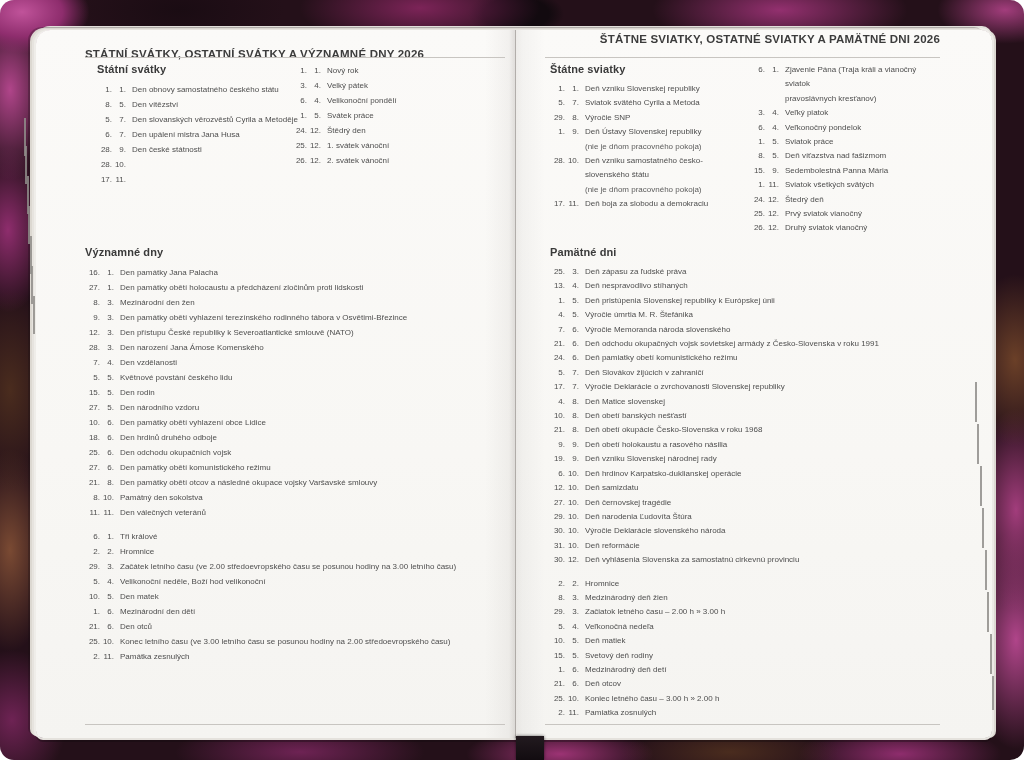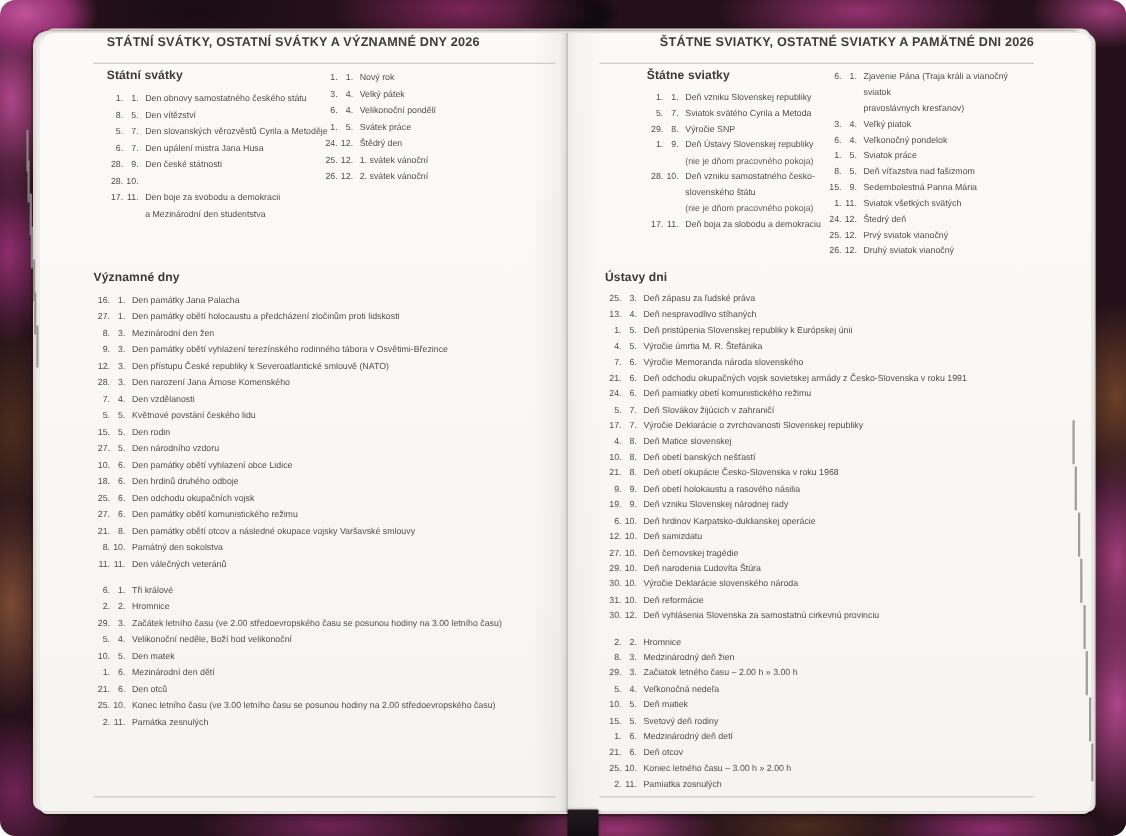--- a/index.html
+++ b/index.html
@@ -40,21 +40,21 @@
   }
   .gutter{position:absolute;left:449px;top:0;width:60px;height:100%;
     background:linear-gradient(90deg,rgba(0,0,0,0) 0%,rgba(90,80,75,.06) 40%,rgba(90,80,75,.16) 49%,rgba(120,110,105,.10) 52%,rgba(0,0,0,.03) 62%,rgba(0,0,0,0) 100%);}
   .gutter-line{position:absolute;left:30px;top:0;width:1px;height:100%;background:rgba(110,105,100,.45);}
 
   .page{position:absolute;top:0;height:100%;}
   .page-l{left:49px;width:430px;}
   .page-r{left:509px;width:395px;}
 
   .ptitle{position:absolute;top:3px;font-size:11.5px;font-weight:700;letter-spacing:.2px;color:#3c3c3c;white-space:nowrap;}
-  .page-l .ptitle{left:12px;}
+  .page-l .ptitle{left:0;margin-top:15px;}
   .page-r .ptitle{right:0;}
   .rule{position:absolute;height:1px;background:#c8c5c1;}
   .rule-top{top:27px;}
   .rule-bottom{top:694px;}
   .page-l .rule{left:0;width:420px;}
   .page-r .rule{left:0;width:395px;}
 
   .sec{position:absolute;}
   .sec h3{margin:0;height:19px;font-size:11px;font-weight:700;color:#3a3a3a;letter-spacing:.1px;}
   .rows{font-size:8px;color:#4e4e4e;}
@@ -65,21 +65,21 @@
   .d{width:15px;text-align:right;flex:none;}
   .m{width:14px;text-align:right;flex:none;}
   .txt{margin-left:6px;flex:1;}
   .cont,.note{display:block;}
   .note{color:#5c5c5c;}
 
   
   .sec-a{left:12px;top:33px;width:206px;}
   .sec-b{left:207px;top:33px;width:214px;}
   .sec-c{left:0;top:216px;width:421px;}
-  .page-r .sec-a{left:5px;width:195px;margin-left:38px;}
+  .page-r .sec-a{left:5px;width:195px;}
   .page-r .sec-b{left:205px;width:190px;}
   .page-r .sec-c{left:5px;width:388px;}
 
   
   .tab-mark{position:absolute;width:1.5px;background:#8f8d8a;opacity:.85;}
   
   .bookmark{position:absolute;left:516px;top:736px;width:28px;height:24px;
     background:linear-gradient(180deg,#221a1f 0%,#120c10 100%);box-shadow:0 0 3px rgba(0,0,0,.6);}
 </style>
 </head>
@@ -125,21 +125,20 @@
               <span class="m">9.</span>
               <span class="txt"><span>Den české státnosti</span></span>
             </div>
             <div class="row">
               <span class="d">28.</span>
               <span class="m">10.</span>
             </div>
             <div class="row">
               <span class="d">17.</span>
               <span class="m">11.</span>
-              <span class="txt"><span>Den boje za svobodu a demokracii</span><span class="cont">a Mezinárodní den studentstva</span></span>
             </div>
           </div>
       </section>
 
       <section class="sec sec-b">
         <div class="rows">
 
         <div class="row">
               <span class="d">1.</span>
               <span class="m">1.</span>
@@ -409,21 +408,21 @@
             </div>
             <div class="row">
               <span class="d">26.</span>
               <span class="m">12.</span>
               <span class="txt"><span>Druhý sviatok vianočný</span></span>
             </div>
           </div>
       </section>
 
       <section class="sec sec-c">
-        <h3>Ústavy dni</h3>
+        <h3>Pamätné dni</h3>
         <div class="rows">
 
         <div class="row">
               <span class="d">25.</span>
               <span class="m">3.</span>
               <span class="txt"><span>Deň zápasu za ľudské práva</span></span>
             </div>
             <div class="row">
               <span class="d">13.</span>
               <span class="m">4.</span>

